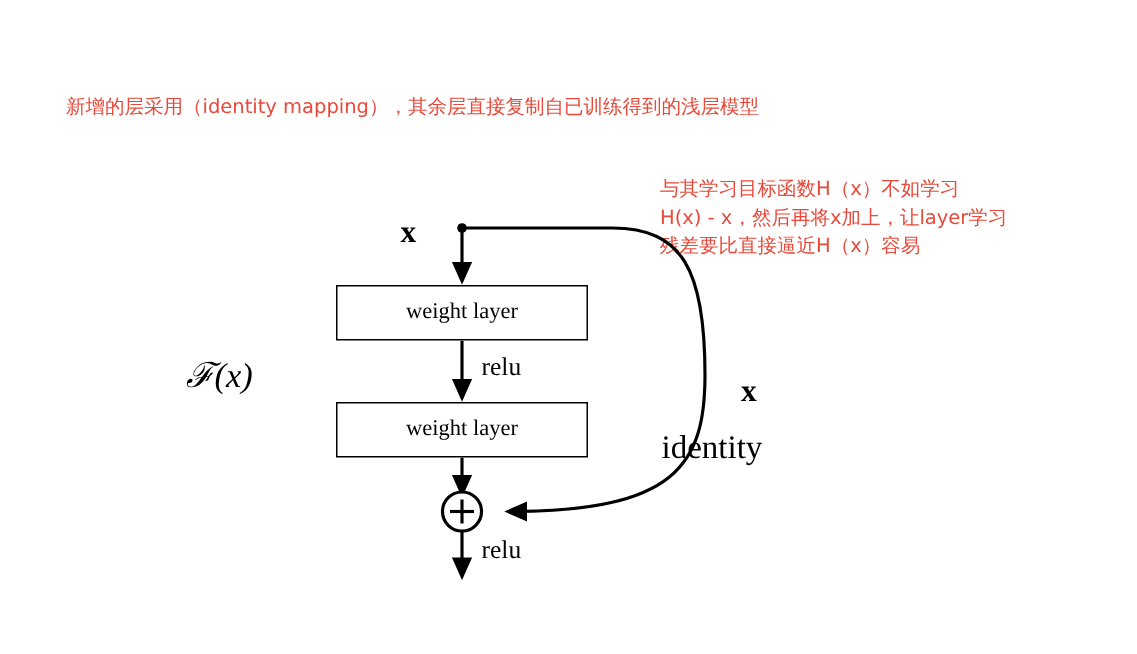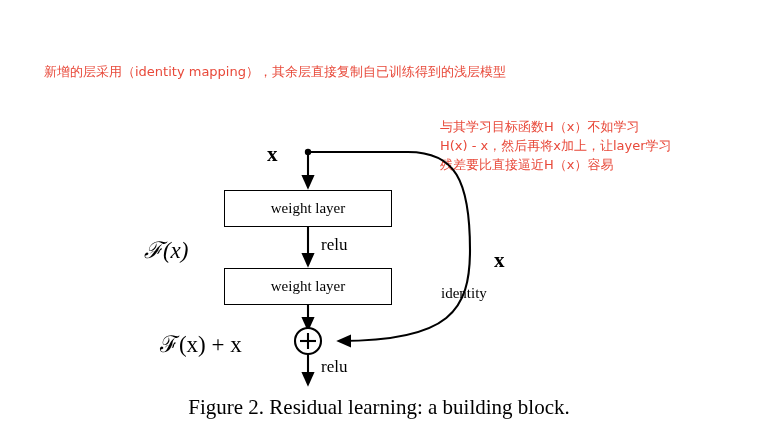--- a/index.html
+++ b/index.html
@@ -62,21 +62,21 @@
     white-space: pre;
   }
   #lbl-x-top {
     left: 267px;
     top: 142px;
     font-size: 21px;
     font-weight: bold;
     font-family: "Liberation Serif", serif;
   }
   #lbl-fx {
-    left: 144px;
+    left: 124px;
     top: 233px;
     font-size: 23px;
     font-style: italic;
     font-family: "Liberation Serif", serif;
   }
   #lbl-relu-1 {
     left: 321px;
     top: 235px;
     font-size: 17px;
   }
@@ -93,21 +93,21 @@
   }
   #lbl-x-identity {
     left: 494px;
     top: 248px;
     font-size: 21px;
     font-weight: bold;
   }
   #lbl-identity {
     left: 441px;
     top: 285px;
-    font-size: 15px;
+    font-size: 22px;
   }
   #caption {
     position: absolute;
     left: 0;
     top: 395px;
     width: 758px;
     text-align: center;
     font-size: 21px;
     font-family: "Liberation Serif", serif;
   }
@@ -154,19 +154,17 @@
     <circle cx="308" cy="152" r="3.2" fill="#000000"></circle>
   </svg>
 
   <div class="box" id="box-weight-1">weight layer</div>
   <div class="box" id="box-weight-2">weight layer</div>
 
   <div class="lbl" id="lbl-x-top">x</div>
   <div class="lbl" id="lbl-fx">ℱ(x)</div>
   <div class="lbl" id="lbl-relu-1">relu</div>
   <div class="lbl" id="lbl-relu-2">relu</div>
-  <div class="lbl" id="lbl-fx-plus-x">ℱ(x) + x</div>
   <div class="lbl" id="lbl-x-identity">x</div>
   <div class="lbl" id="lbl-identity">identity</div>
 
-  <div id="caption">Figure 2. Residual learning: a building block.</div>
 
 </div>
 
 </body></html>

